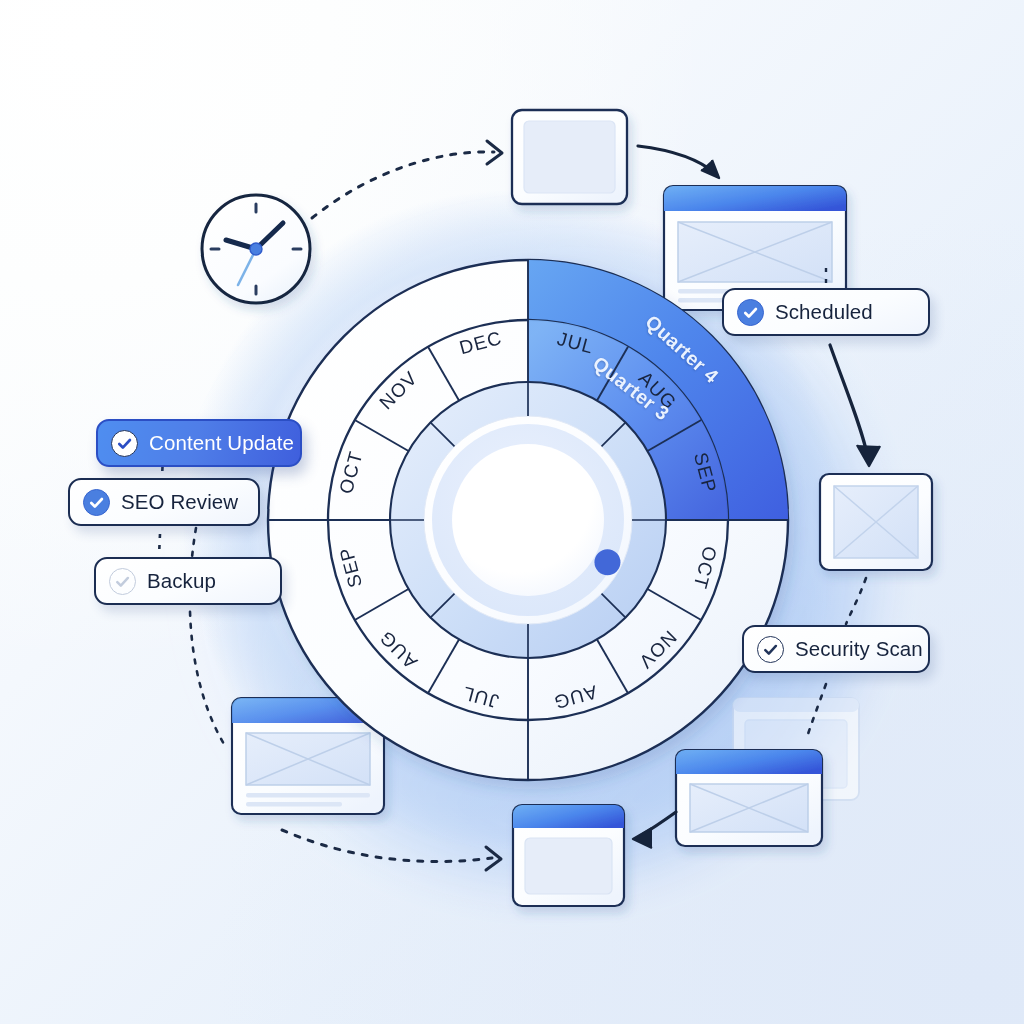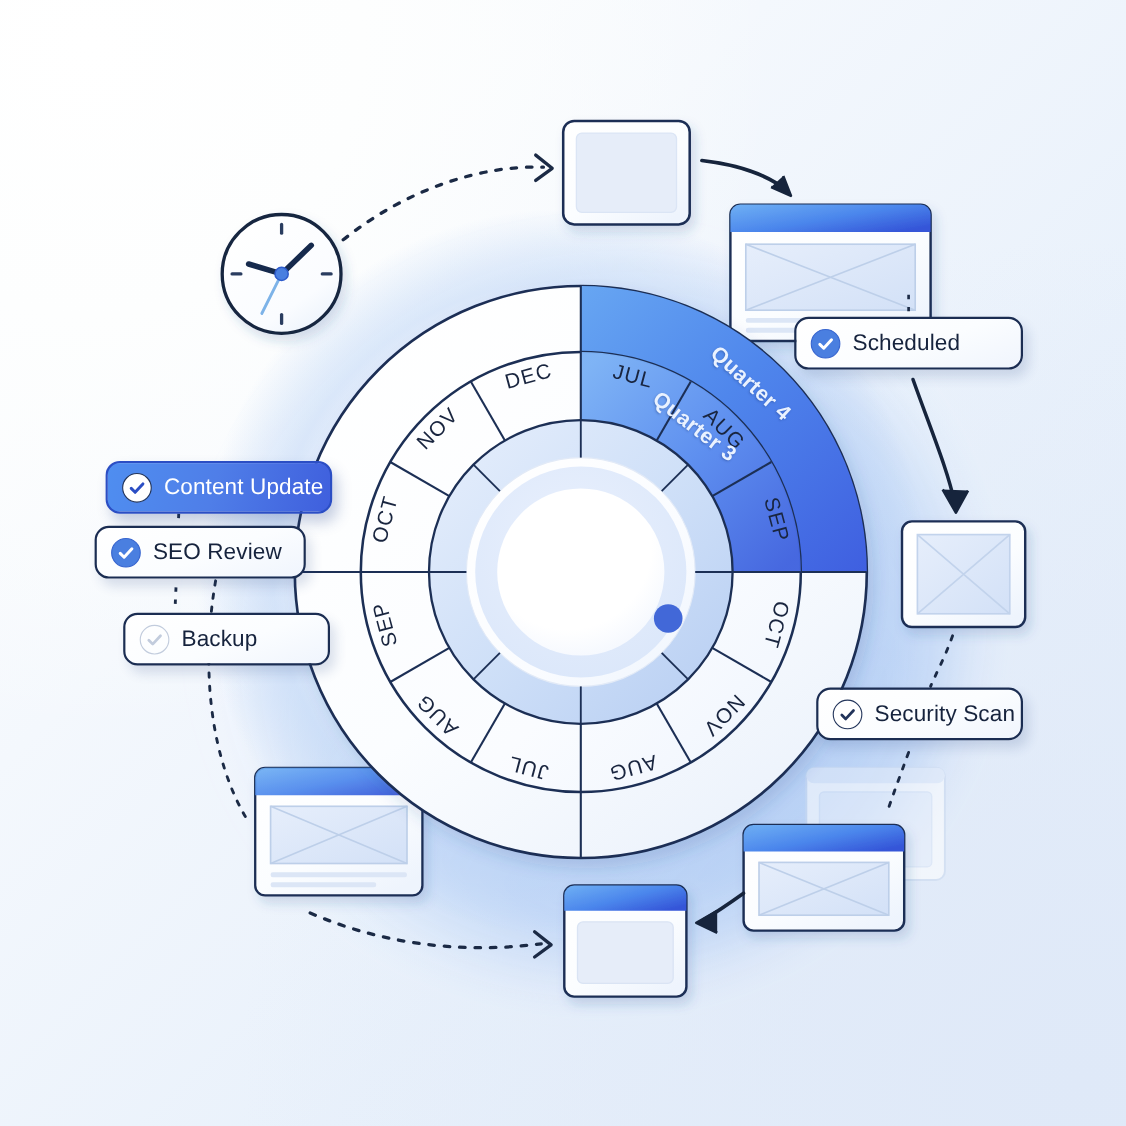--- a/index.html
+++ b/index.html
@@ -35,22 +35,22 @@
     border:2.1px solid #2b4ec4;
     box-shadow: 5px 8px 13px rgba(40,70,140,.26);
   }
   .lbl.active .txt { color:#ffffff; }
   .chk { width:27px; height:27px; border-radius:50%; flex:0 0 auto; position:relative; }
   .chk.fillblue { background:#4a7fe0; border:1.6px solid #3765cf; }
   .chk.white     { background:#ffffff; border:1.8px solid #22345a; }
   .chk.muted     { background:transparent; border:1.8px solid #c2ccdd; }
   .chk svg { position:absolute; inset:0; width:100%; height:100%; }
   #l-content { left:96px;  top:400px;  width:206px;margin-top:19px; }
-  #l-seo     { left:86px;  top:478px;  width:192px; }
-  #l-backup  { left:94px;  top:557px;  width:188px;margin-left:18px; }
+  #l-seo     { left:68px;  top:478px;  width:192px; }
+  #l-backup  { left:94px;  top:557px;  width:188px; }
   #l-sched   { left:722px; top:288px;  width:208px; }
   #l-secscan { left:742px; top:625px;  width:188px; }
   .mon {
     position:absolute; left:0; top:0;
     font-size:19px; font-weight:500; color:#19253f;
     letter-spacing:1.1px;
     transform-origin:0 0;
   }
   .qtr {
     position:absolute; left:0; top:0;

